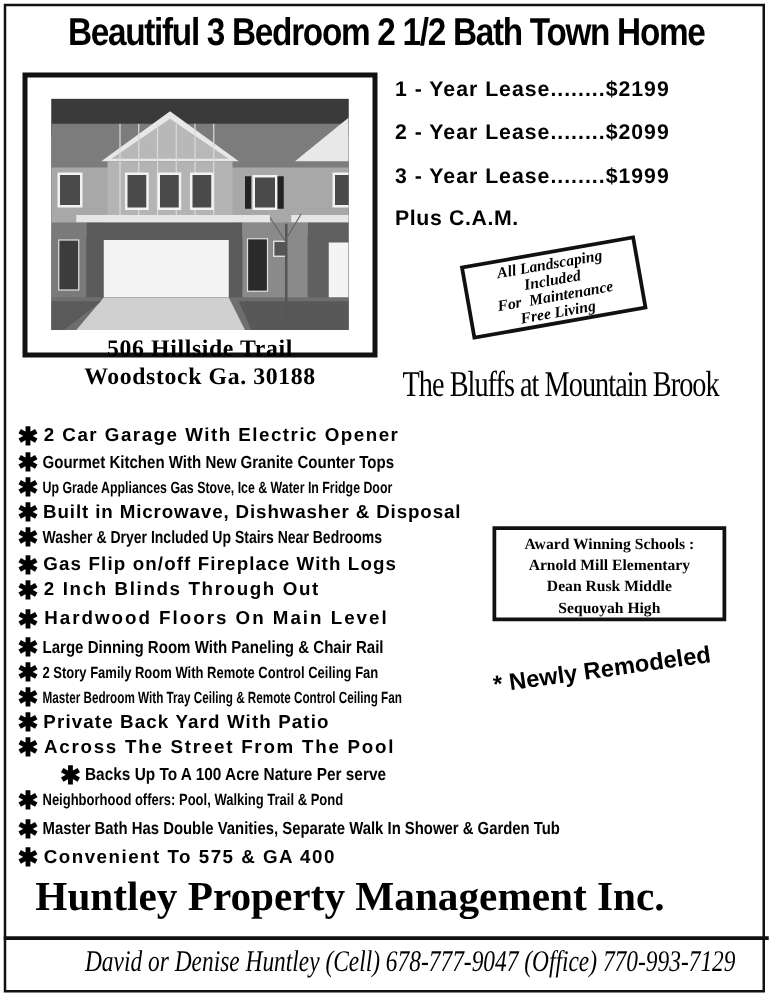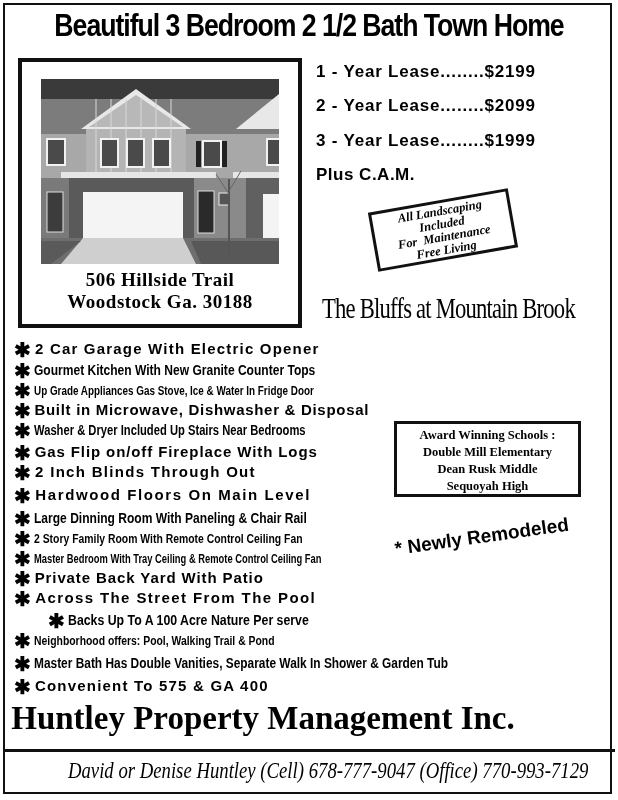--- a/index.html
+++ b/index.html
@@ -1,36 +1,36 @@
 <!DOCTYPE html>
 <html><head>
   <meta charset="utf-8">
   <style>
     html, body { margin: 0; padding: 0; background: #ffffff; }
     body { width: 618px; height: 800px; position: relative; overflow: hidden; font-family: "Liberation Sans", sans-serif; color: #000; }
     .page { position: absolute; left: 3px; top: 3px; width: 609px; height: 791px; border: 2px solid #111; box-sizing: border-box; }
     .title { position: absolute; left: 0; top: 8px; width: 618px; text-align: center; font-family: "Liberation Sans", sans-serif; font-weight: bold; font-size: 31px; letter-spacing: -1.2px; transform: scaleX(0.86); transform-origin: center; }
-    .photo-frame { position: absolute; left: 18px; top: 58px; width: 284px; height: 270px; border: 4px solid #111; box-sizing: border-box; background: #fff; }
+    .photo-frame { position: absolute; left: 18px; top: 58px; width: 284px; height: 228px; border: 4px solid #111; box-sizing: border-box; background: #fff; }
     .photo { position: absolute; left: 19px; top: 17px; width: 238px; height: 185px; overflow: hidden; background: #888; }
     .address { position: absolute; left: 0; width: 100%; text-align: center; font-family: "Liberation Serif", serif; font-weight: bold; font-size: 19px; letter-spacing: 0.5px; }
     .address.l1 { top: 207px; }
     .address.l2 { top: 229px; }
     .lease { position: absolute; left: 316px; font-weight: bold; font-size: 17px; letter-spacing: 0.8px; }
     .cam { position: absolute; left: 316px; top: 165px; font-weight: bold; font-size: 17px; letter-spacing: 0.5px; }
     .landscape { position: absolute; left: 372px; top: 200px; width: 142px; height: 60px; border: 3px solid #111; box-sizing: border-box; transform: rotate(-10deg); transform-origin: center; text-align: center; font-family: "Liberation Serif", serif; font-style: italic; font-weight: bold; font-size: 12.5px; line-height: 13px; padding-top: 2px; }
     .bluffs { position: absolute; left: 322px; top: 292px; width: 270px; text-align: center; font-family: "Liberation Serif", serif; font-size: 29px; letter-spacing: -1px; transform: scaleX(0.78); transform-origin: left; white-space: nowrap; }
     .features { position: absolute; left: 14px; top: 340px; width: 590px; }
     .feat { position: absolute; left: 0; white-space: nowrap; font-weight: bold; }
     .feat .star { display: inline-block; font-size: 20px; line-height: 1; vertical-align: -3px; margin-right: 3px; }
     .feat .txt { display: inline-block; transform-origin: left; }
     .wide { letter-spacing: 1.2px; font-size: 15px; }
     .narrow { font-size: 14px; }
     .schools { position: absolute; left: 394px; top: 421px; width: 187px; height: 76px; border: 3px solid #111; box-sizing: border-box; text-align: center; font-family: "Liberation Serif", serif; font-weight: bold; font-size: 12.5px; line-height: 17px; padding-top: 3px; }
     .remodeled { position: absolute; left: 395px; top: 538px; font-weight: bold; font-size: 19px; transform: rotate(-8deg); transform-origin: left; white-space: nowrap; letter-spacing: 0px; }
-    .company { position: absolute; left: 0; top: 700px; width: 526px; text-align: center; font-family: "Liberation Serif", serif; font-weight: bold; font-size: 33px; letter-spacing: 0px; }
+    .company { position: absolute; left: 17px; top: 700px; width: 526px; text-align: center; font-family: "Liberation Serif", serif; font-weight: bold; font-size: 33px; letter-spacing: 0px; }
     .divider { position: absolute; left: 3px; top: 749px; width: 612px; height: 3px; background: #111; }
     .contact { position: absolute; left: 0; top: 757px; width: 618px; text-align: center; font-family: "Liberation Serif", serif; font-style: italic; font-size: 24px; white-space: nowrap; transform: scaleX(0.78); transform-origin: center; letter-spacing: 0px; }
   </style>
 </head>
 <body>
 
 <div class="page"></div>
 
 <div class="title">Beautiful 3 Bedroom 2 1/2 Bath Town Home</div>
 
@@ -132,21 +132,21 @@
   <div class="feat wide" style="top:229px;letter-spacing:0.9px;"><span class="star">✱</span><span class="txt">Private Back Yard With Patio</span></div>
   <div class="feat wide" style="top:249px;letter-spacing:1.4px;"><span class="star">✱</span><span class="txt">Across The Street From The Pool</span></div>
   <div class="feat narrow" style="top:271px;margin-left:34px;"><span class="star">✱</span><span class="txt" style="transform:scaleX(0.88);">Backs Up To A 100 Acre Nature Per serve</span></div>
   <div class="feat narrow" style="top:291px;font-size:13px;"><span class="star">✱</span><span class="txt" style="transform:scaleX(0.80);">Neighborhood offers: Pool, Walking Trail &amp; Pond</span></div>
   <div class="feat narrow" style="top:314px;"><span class="star">✱</span><span class="txt" style="transform:scaleX(0.85);">Master Bath Has Double Vanities, Separate Walk In Shower &amp; Garden Tub</span></div>
   <div class="feat wide" style="top:337px;letter-spacing:1.2px;"><span class="star">✱</span><span class="txt">Convenient To 575 &amp; GA 400</span></div>
 </div>
 
 <div class="schools">
   <div>Award Winning Schools :</div>
-  <div>Double Mill Elementary</div>
+  <div>Arnold Mill Elementary</div>
   <div>Dean Rusk Middle</div>
   <div>Sequoyah High</div>
 </div>
 
 <div class="remodeled">* Newly Remodeled</div>
 
 <div class="company">Huntley Property Management Inc.</div>
 <div class="divider"></div>
 <div class="contact">David or Denise Huntley (Cell) 678-777-9047  (Office) 770-993-7129</div>
 

